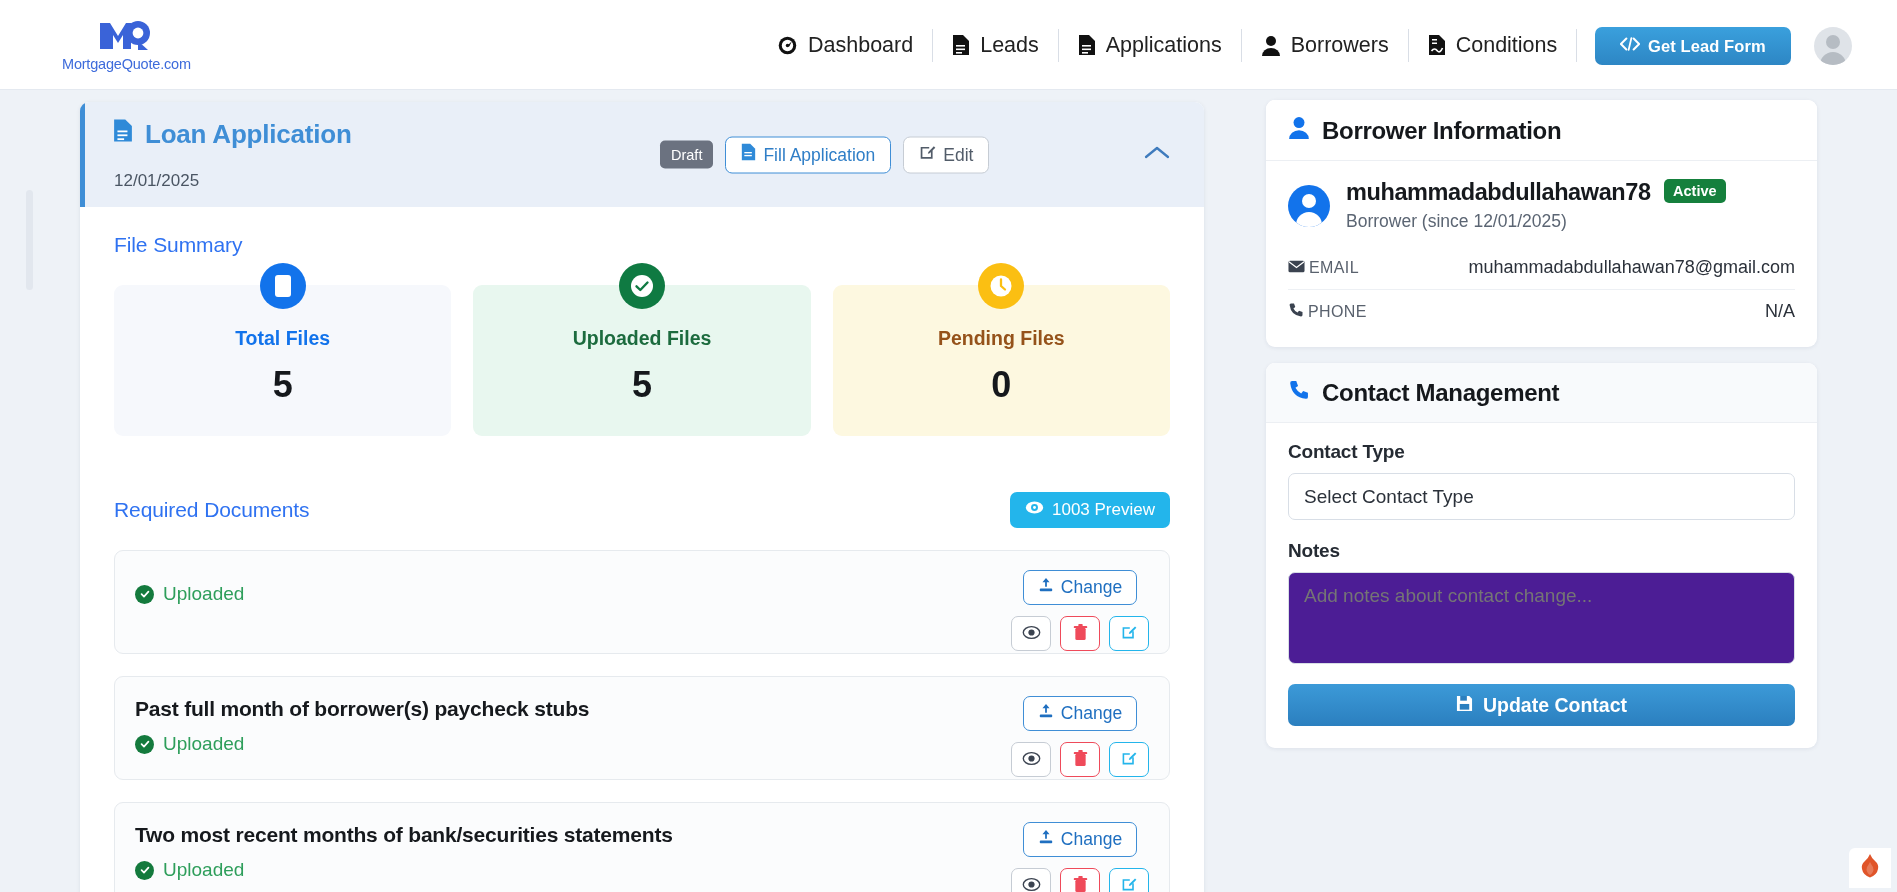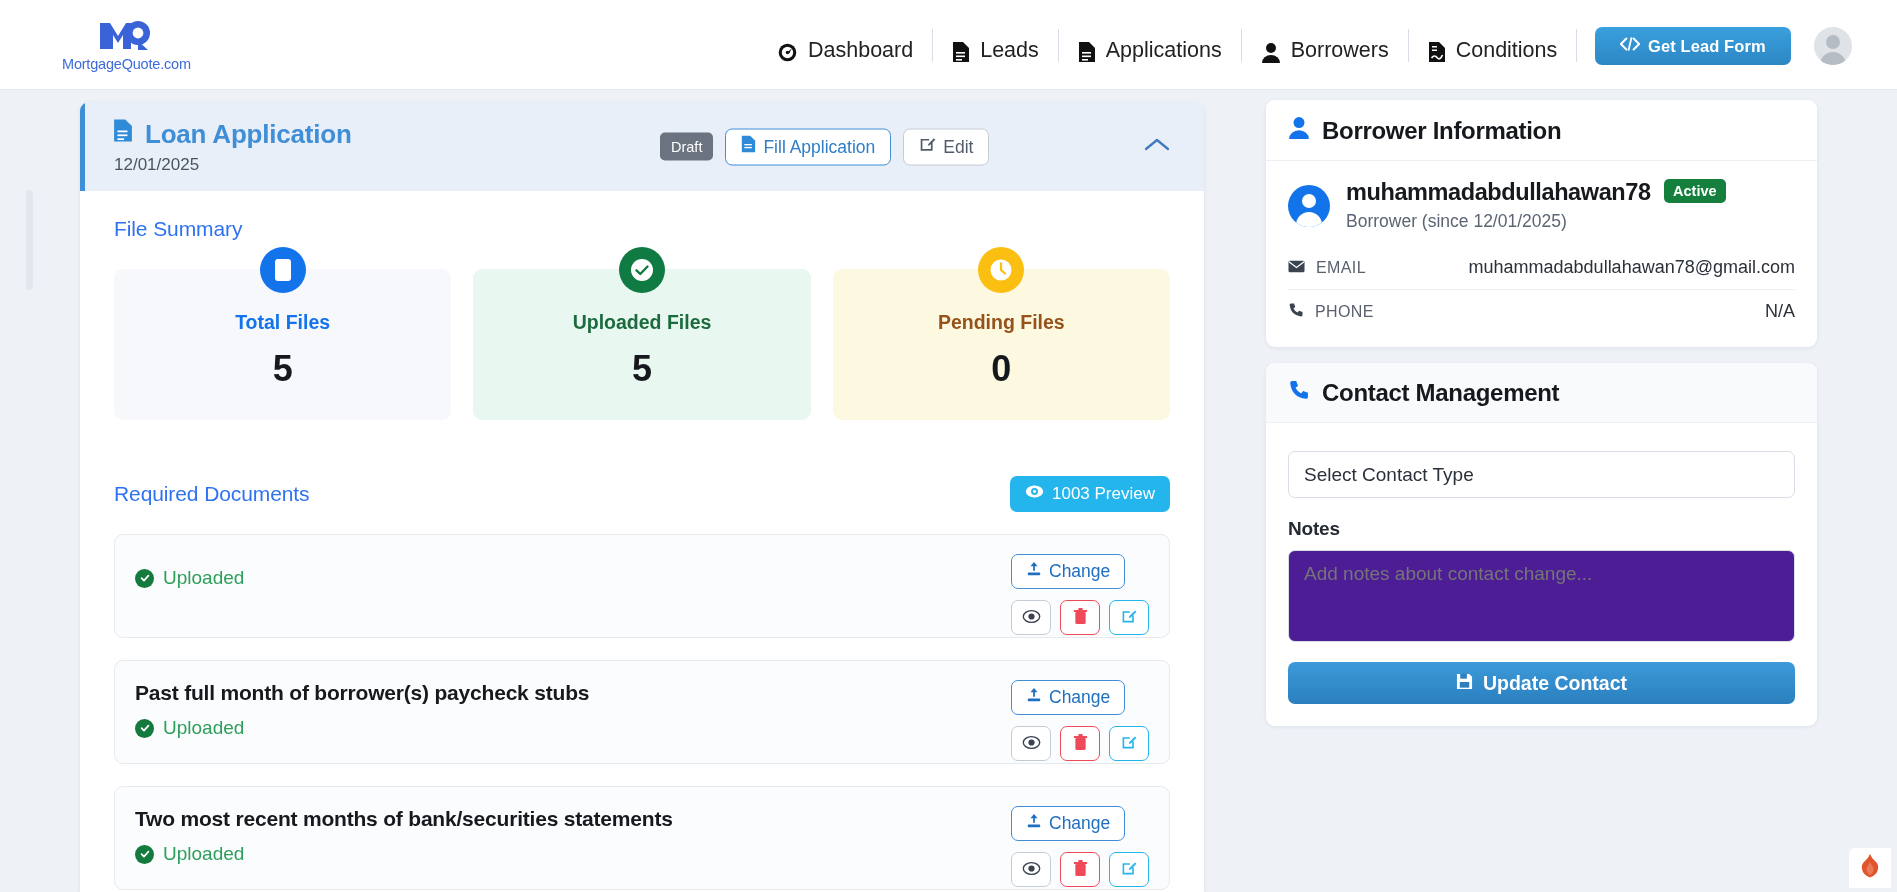--- a/index.html
+++ b/index.html
@@ -19,21 +19,21 @@
   }
   .brand { margin-left: 62px; display: flex; flex-direction: column; align-items: center; }
   .brand-mark { display: block; }
   .brand-text { font-size: 14.5px; color: #3d6bdb; letter-spacing: -.2px; margin-top: 1px; }
 
   .nav-links {
     position: absolute; left: 758px; top: 0; height: 90px;
     display: flex; align-items: center;
   }
   .nav-item {
-    display: flex; align-items: flex-end; gap: 10px;
+    display: flex; align-items: center; gap: 10px;
     padding: 0 19px; height: 36px;
     color: #222; font-size: 21.5px; cursor: pointer;
     white-space: nowrap;
   }
   .nav-sep { width: 1px; height: 33px; background: #d9dee6; }
   .nav-icon { display: flex; align-items: center; }
 
   .lead-btn {
     position: absolute; left: 1595px; top: 27px;
     height: 38px; padding: 0 25px;
@@ -66,21 +66,21 @@
     background: #e9eff8; border-left: 5px solid #3f8ed6;
     padding: 16px 36px 16px 28px;
     display: flex; align-items: center; position: relative;
     min-height: 86px;
   }
   .app-title-wrap { }
   .app-title {
     display: flex; align-items: center; gap: 12px;
     font-size: 26px; font-weight: bold; color: #3f8ed6; letter-spacing: -.2px;
   }
-  .app-date { font-size: 17px; color: #4a5563; margin-top: 5px; margin-left: 1px; }
+  .app-date { font-size: 17px; color: #4a5563; margin-top: 21px; margin-left: 1px; }
 
   .head-actions {
     position: absolute; left: 575px; top: 50%; transform: translateY(-50%);
     display: flex; align-items: center; gap: 12px;
   }
   .badge-draft {
     background: #6b7280; color: #fff; font-size: 14.5px; font-weight: normal;
     padding: 6px 11px; border-radius: 5px;
   }
   .btn-outline-blue {
@@ -147,21 +147,21 @@
     border: 1px solid #e6eaee; border-radius: 9px;
     padding: 20px 24px 20px 20px; position: relative;
     min-height: 104px;
   }
   .doc-name { font-size: 21px; font-weight: bold; color: #16191d; letter-spacing: -.2px; }
   .doc-status { display: flex; align-items: center; gap: 9px; margin-top: 12px; font-size: 19px; color: #2e9e5b; }
   .check-badge {
     width: 19px; height: 19px; border-radius: 50%; background: #147a3d;
     display: flex; align-items: center; justify-content: center;
   }
-  .doc-actions { position: absolute; right: 20px; top: 19px; display: flex; flex-direction: column; align-items: flex-start; gap: 11px; }
+  .doc-actions { position: absolute; right: 20px; top: 19px; display: flex; flex-direction: column; align-items: center; gap: 11px; }
   .btn-change {
     display: flex; align-items: center; gap: 7px;
     height: 35px; padding: 0 14px;
     border: 1px solid #3f8ed6; border-radius: 7px;
     background: #fff; color: #1f6fc0; font-size: 17.5px; cursor: pointer;
   }
   .icon-row { display: flex; gap: 9px; }
   .icon-btn {
     width: 40px; height: 35px; border-radius: 7px; background: #fff;
     display: flex; align-items: center; justify-content: center; cursor: pointer;
@@ -199,21 +199,21 @@
   }
   .borrower-sub { font-size: 17.5px; color: #5b6573; margin-top: 5px; }
 
   .info-list { padding: 0 22px 14px 22px; }
   .info-row {
     display: flex; align-items: center; justify-content: space-between;
     padding: 11px 0; border-top: 1px solid #edf0f4;
     font-size: 17px;
   }
   .info-row:first-child { border-top: none; }
-  .info-key { display: flex; align-items: center; gap: 11px; color: #59616d; letter-spacing: .4px; font-size: 16px; }
+  .info-key { display: flex; align-items: center; gap: 4px; color: #59616d; letter-spacing: .4px; font-size: 16px; }
   .info-val { color: #2b313a; font-size: 18px; }
 
   .form-body { padding: 18px 22px 22px 22px; }
   .field-label { font-size: 19px; color: #252b33; font-weight: bold; letter-spacing: -.2px; }
   .select-box {
     margin-top: 10px; height: 47px; width: 100%;
     border: 1px solid #d8dee6; border-radius: 7px;
     background: #fff; display: flex; align-items: center;
     padding: 0 15px; font-size: 19px; color: #2b313a; cursor: pointer;
   }
@@ -665,20 +665,21 @@
       <div class="panel-head">
         <span>
           <svg width="22" height="22" viewBox="0 0 16 16">
               <path d="M3 1.5 L6 1.5 L7.3 5 L5.4 6.4 q1.6 3 4.2 4.2 L11 8.7 L14.5 10 V13 q0 1.5 -1.6 1.4 Q3 13.5 1.6 3.1 Q1.5 1.5 3 1.5 Z" fill="#1273eb"></path>
             </svg>
         </span>
         <span>Contact Management</span>
       </div>
 
       <div class="form-body">
+        <div class="field-label">Contact Type</div>
         <div class="select-box">
           <span>Select Contact Type</span>
         </div>
 
         <div class="field-block">
           <div class="field-label">Notes</div>
           <textarea class="notes-box" placeholder="Add notes about contact change..." style=""></textarea>
         </div>
 
         <button class="btn-update">

